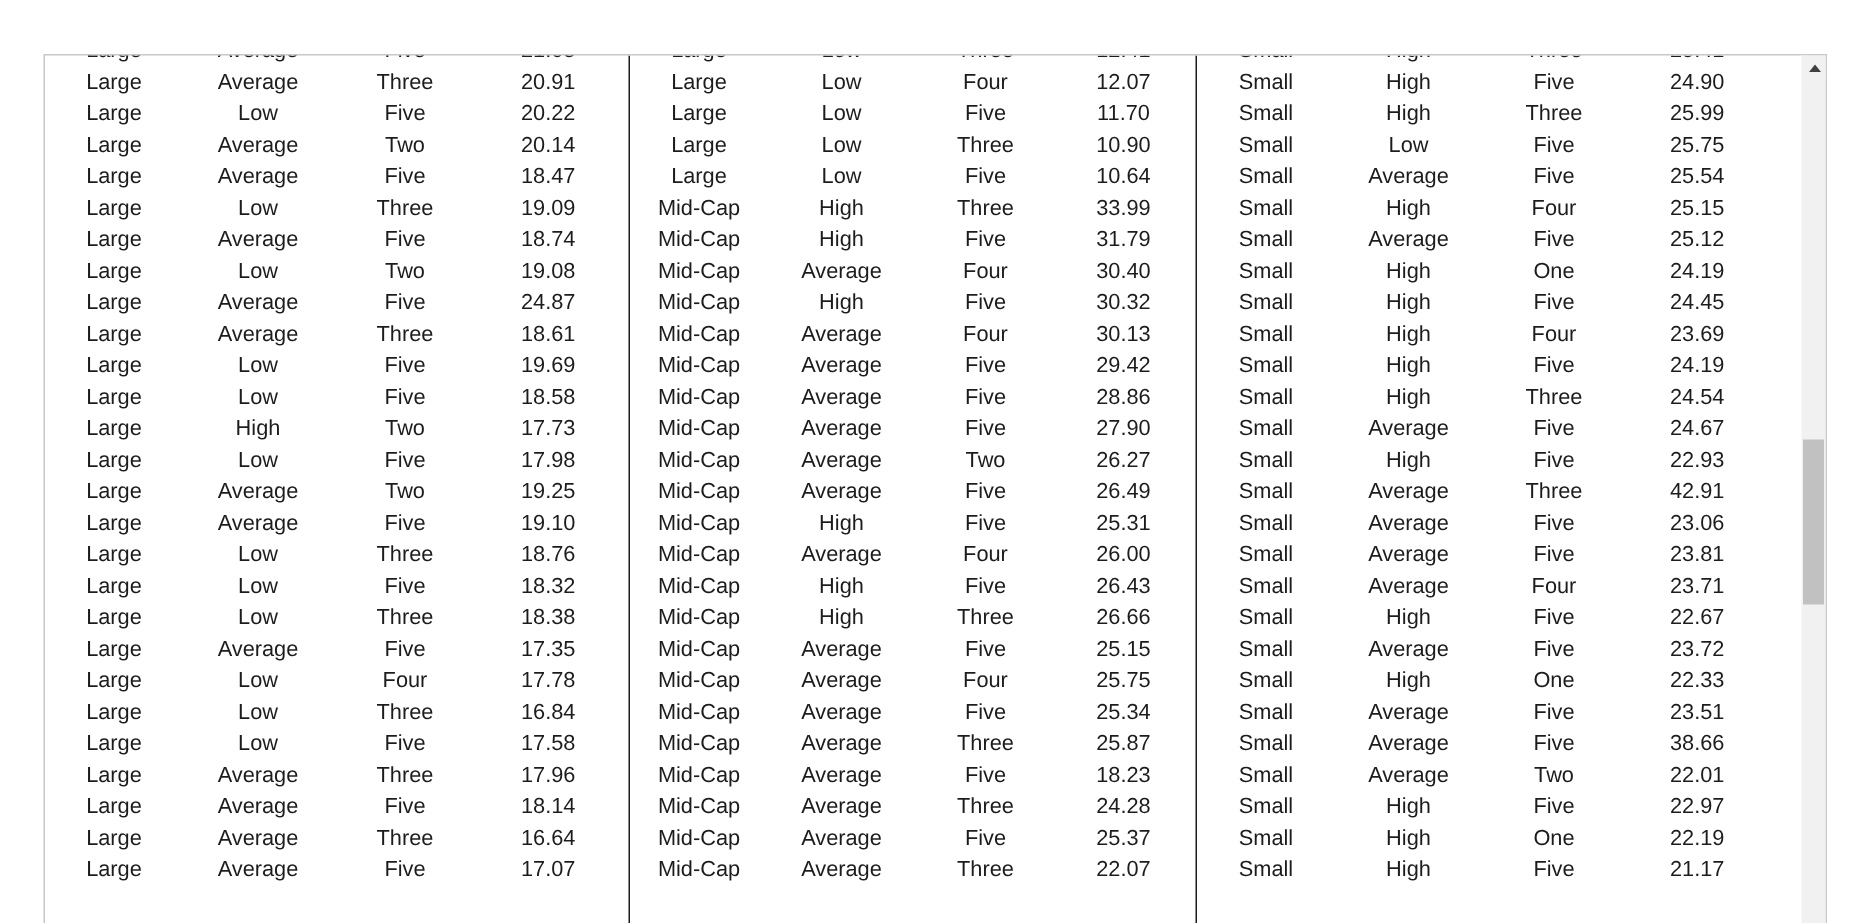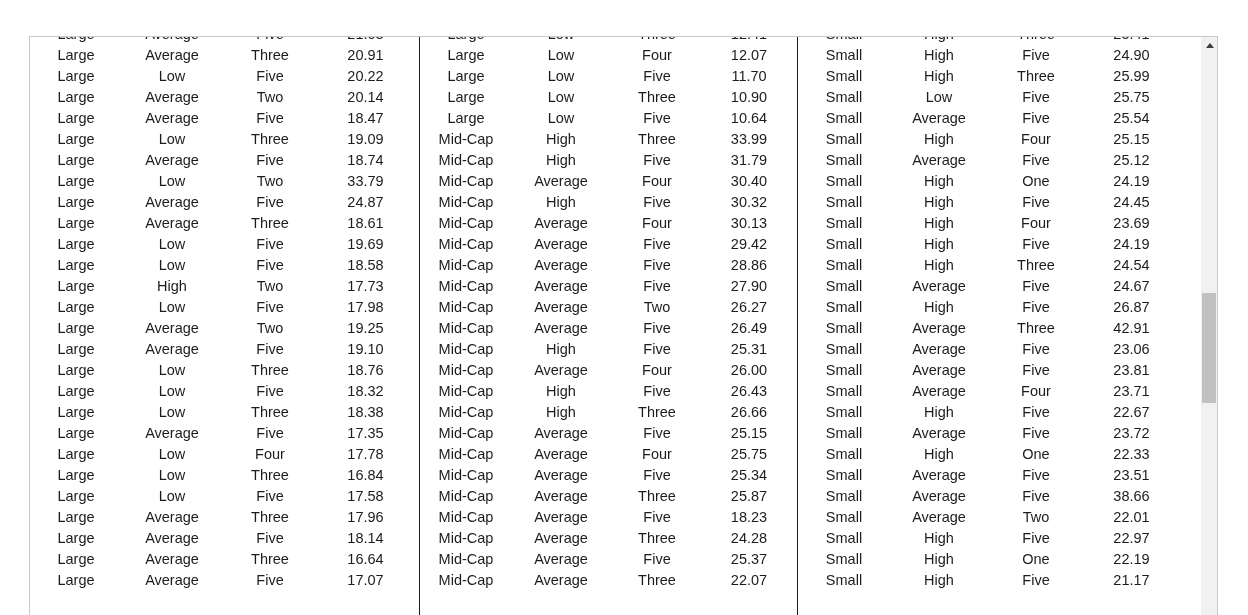--- a/index.html
+++ b/index.html
@@ -187,21 +187,21 @@
             <div class="row">
               <div class="cell c0">Large</div>
               <div class="cell c1">Average</div>
               <div class="cell c2">Five</div>
               <div class="cell c3">18.74</div>
             </div>
             <div class="row">
               <div class="cell c0">Large</div>
               <div class="cell c1">Low</div>
               <div class="cell c2">Two</div>
-              <div class="cell c3">33.79</div>
+              <div class="cell c3">19.08</div>
             </div>
             <div class="row">
               <div class="cell c0">Large</div>
               <div class="cell c1">Average</div>
               <div class="cell c2">Five</div>
               <div class="cell c3">24.87</div>
             </div>
             <div class="row">
               <div class="cell c0">Large</div>
               <div class="cell c1">Average</div>
@@ -557,21 +557,21 @@
             <div class="row">
               <div class="cell c0">Small</div>
               <div class="cell c1">Average</div>
               <div class="cell c2">Five</div>
               <div class="cell c3">24.67</div>
             </div>
             <div class="row">
               <div class="cell c0">Small</div>
               <div class="cell c1">High</div>
               <div class="cell c2">Five</div>
-              <div class="cell c3">26.87</div>
+              <div class="cell c3">22.93</div>
             </div>
             <div class="row">
               <div class="cell c0">Small</div>
               <div class="cell c1">Average</div>
               <div class="cell c2">Three</div>
               <div class="cell c3">42.91</div>
             </div>
             <div class="row">
               <div class="cell c0">Small</div>
               <div class="cell c1">Average</div>

